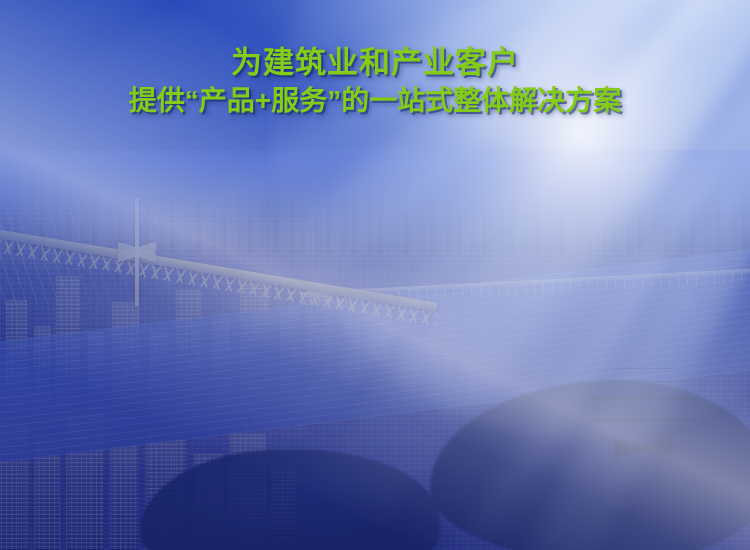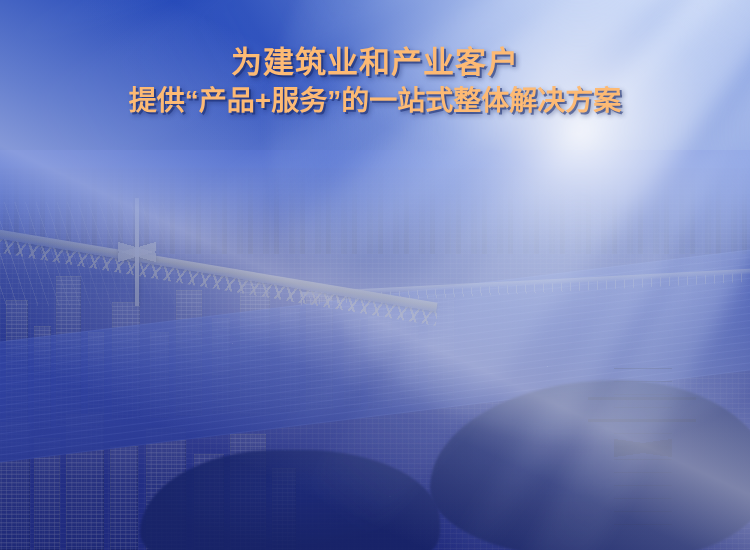--- a/index.html
+++ b/index.html
@@ -280,21 +280,21 @@
   }
 
   
   .copy{
     position:absolute;
     left:0; right:0; top:46px;
     text-align:center;
     z-index:40;
   }
   .headline{
-    color:#fdba74;
+    color:#84cc16;
     font-weight:bold;
     line-height:1.10;
     letter-spacing:1px;
     text-shadow:
       2px 2px 0 rgba(22,40,110,.55),
       3px 3px 5px rgba(16,30,88,.45);
     white-space:nowrap;
   }
   .h-line1{ font-size:31px; }
   .h-line2{ font-size:28px; margin-top:6px; letter-spacing:0px; }

